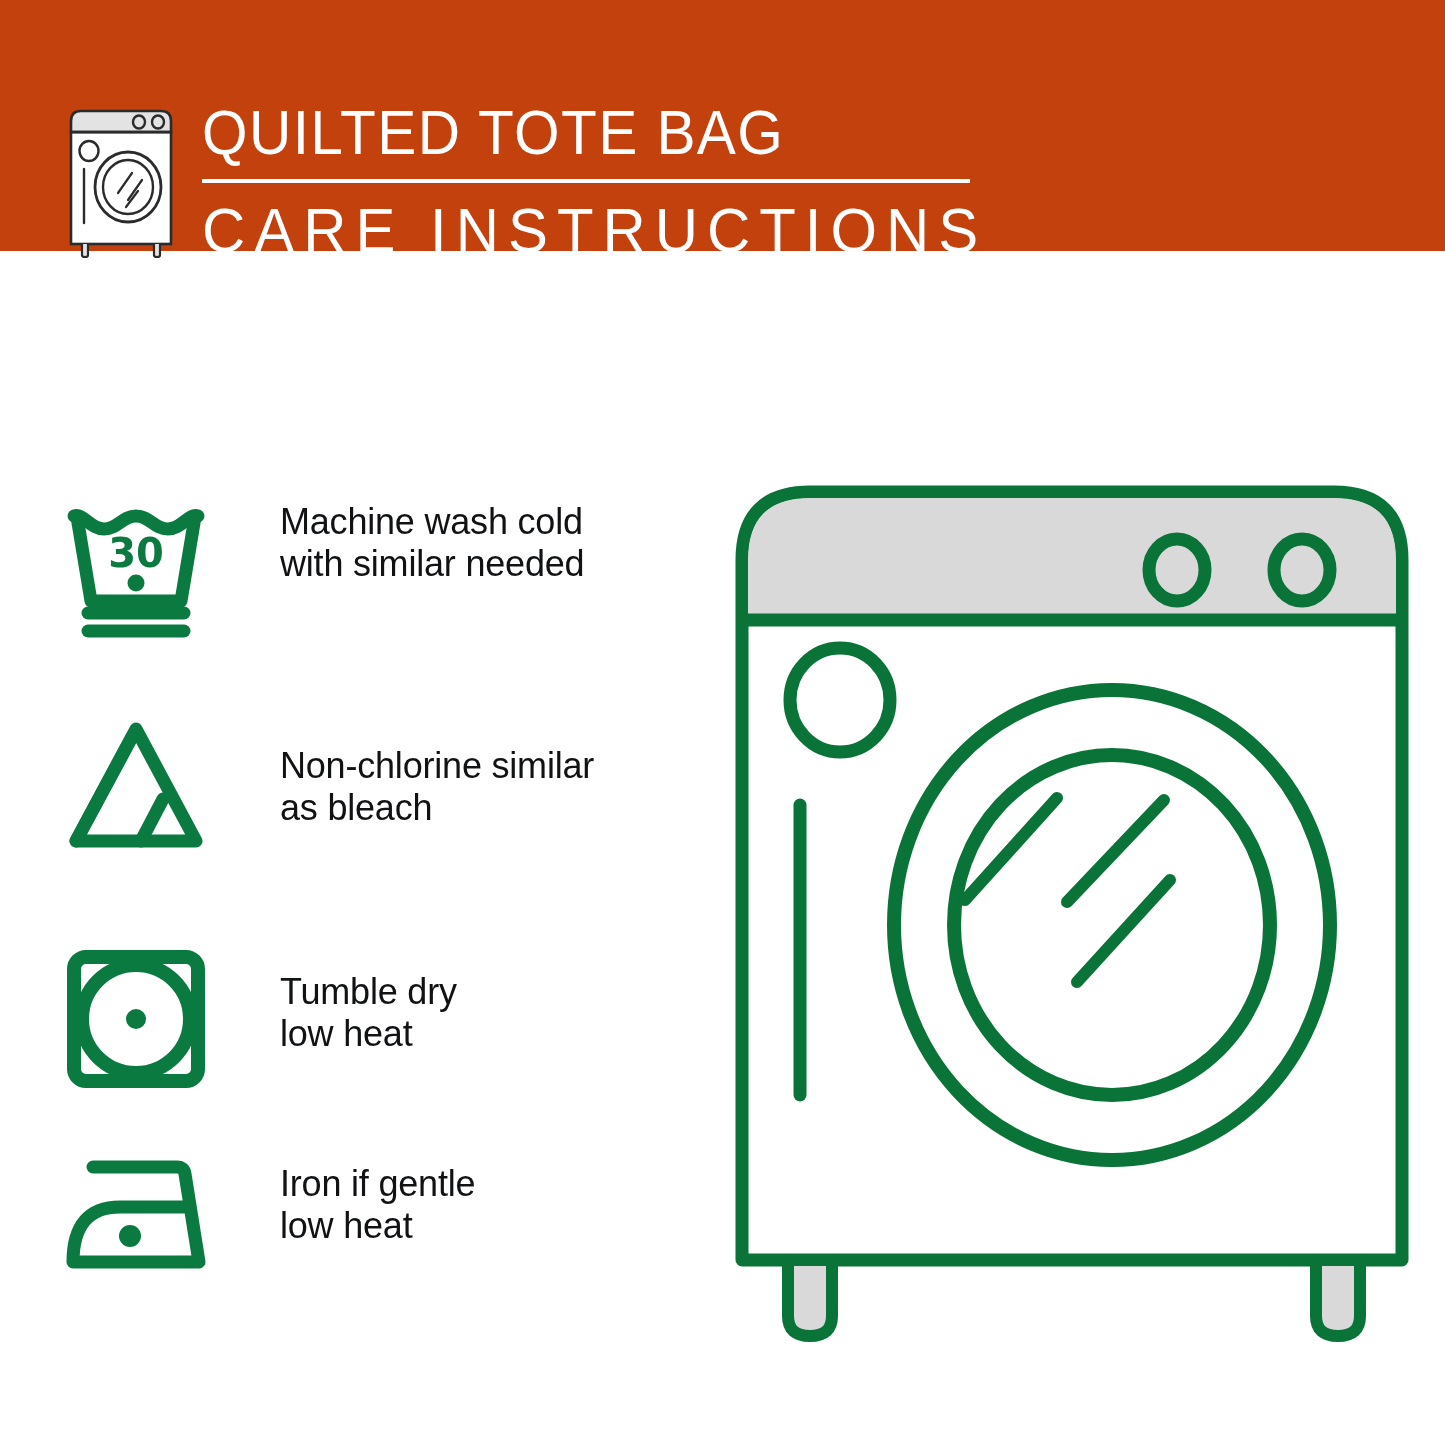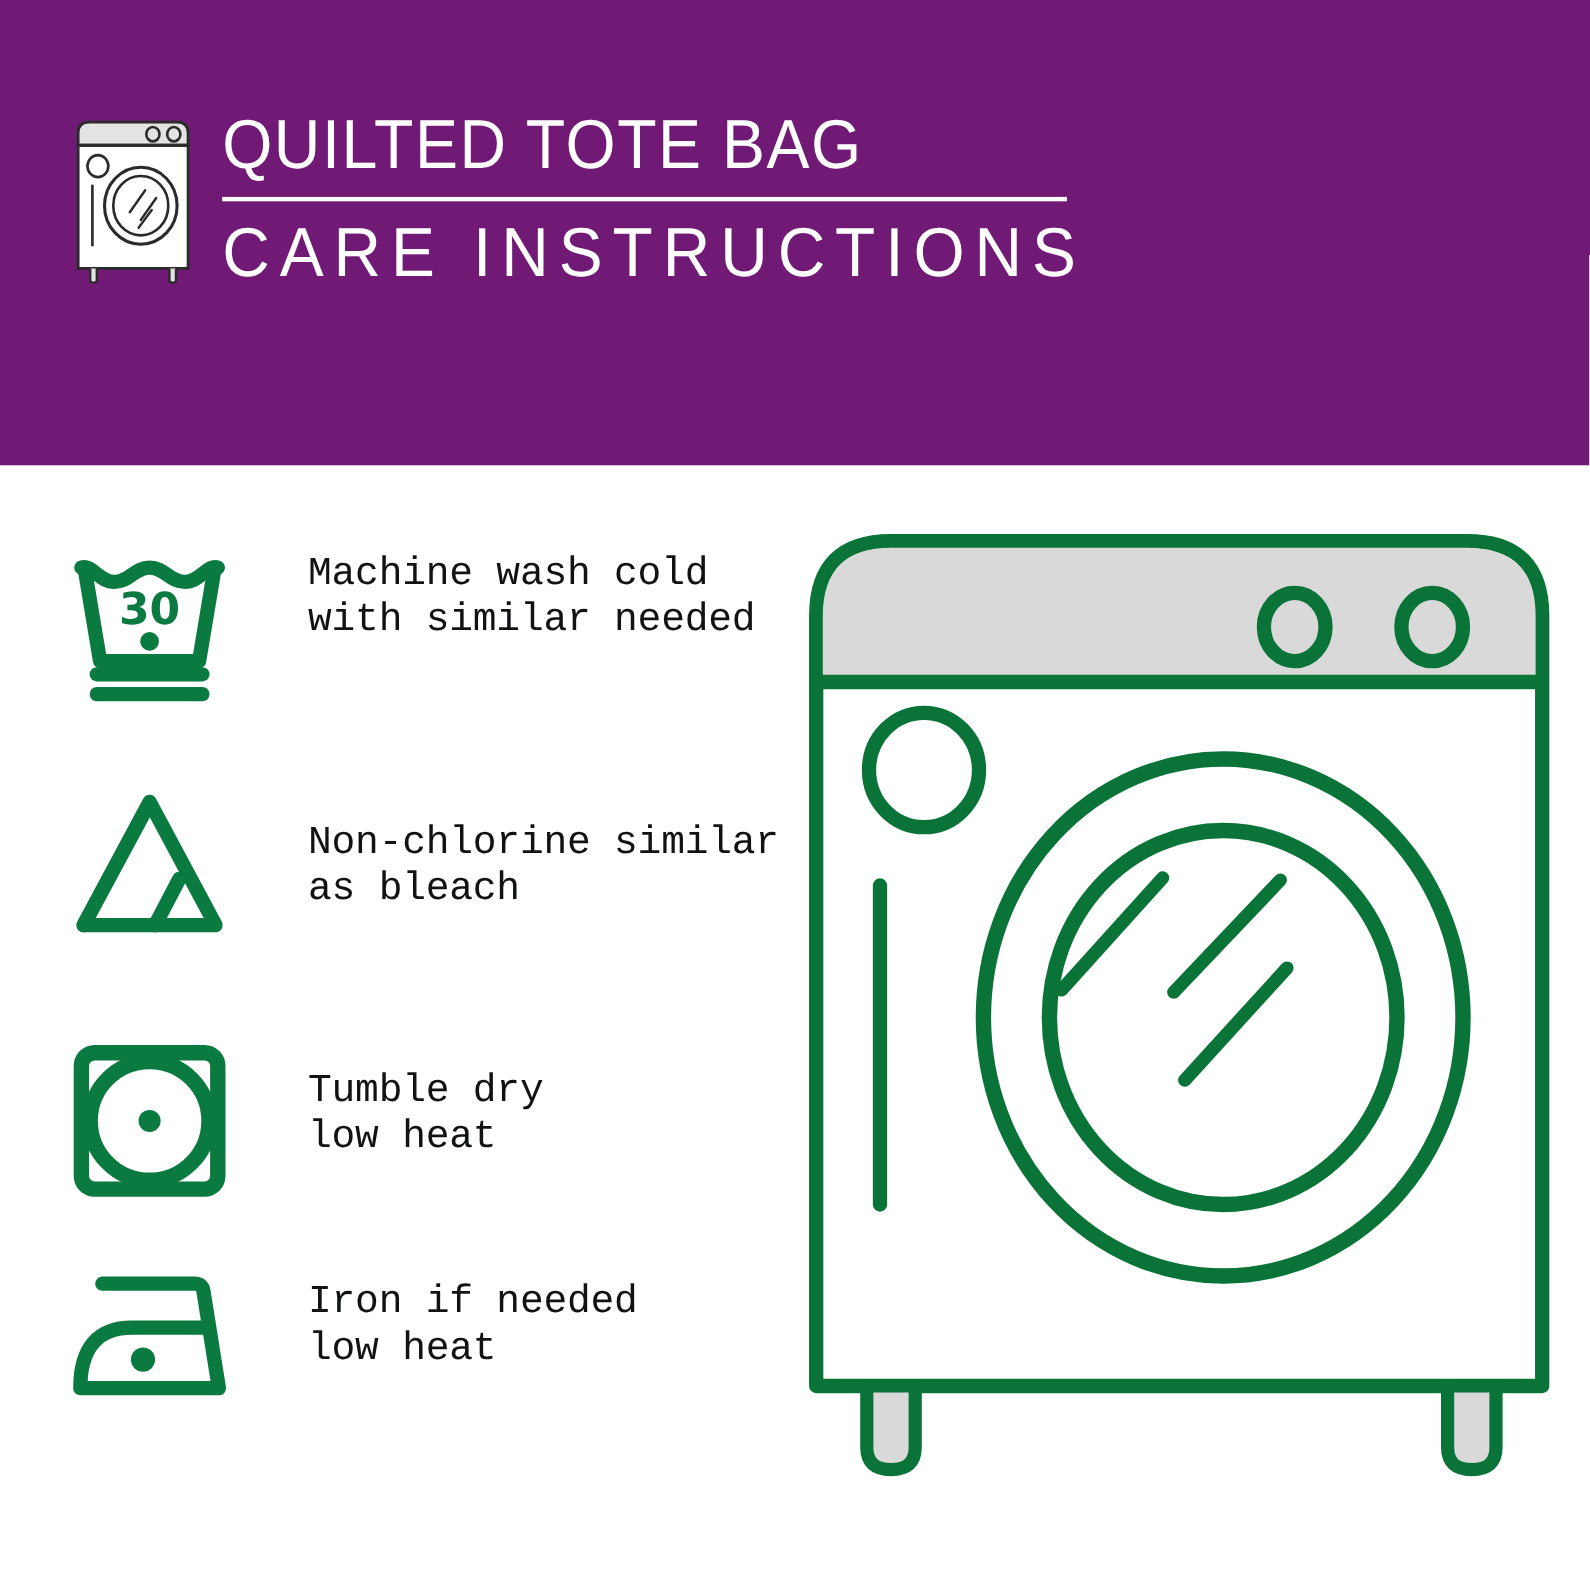--- a/index.html
+++ b/index.html
@@ -14,22 +14,22 @@
     overflow: hidden;
     position: relative;
   }
 
   
   .header {
     position: absolute;
     left: 0;
     top: 0;
     width: 1445px;
-    height: 423px;
-    background: #701a75;
+    height: 251px;
+    background: #c2410c;
     box-sizing: border-box;
   }
   .header-inner {
     position: absolute;
     left: 62px;
     top: 95px;
     display: flex;
     align-items: flex-start;
   }
   .logo-icon {
@@ -94,21 +94,21 @@
   .care-row.r3 { top: 800px; }
 
   .symbol {
     flex: 0 0 auto;
     width: 152px;
     height: 152px;
     display: block;
   }
   .care-text {
     margin-left: 68px;
-    font-family: Liberation Mono, monospace;
+    font-family: Liberation Sans, sans-serif;
     font-size: 36px;
     line-height: 41.5px;
     color: #111214;
     font-weight: 400;
     letter-spacing: -0.2px;
     padding-top: 2px;
   }
   .care-row.r0 .care-text { padding-top: 6px; }
   .care-row.r1 .care-text { padding-top: 30px; }
   .care-row.r2 .care-text { padding-top: 28px; }
@@ -218,21 +218,21 @@
   </div>
 
   <div class="care-row r3">
     <svg class="symbol" viewBox="0 0 152 152">
       <g fill="none" stroke="#0b7a40" stroke-width="13" stroke-linecap="round" stroke-linejoin="round">
         <path d="M33 22 L117 22 Q124 22 125 29 L139 117 L13 117 Q13 62 60 62 L125 62"></path>
       </g>
       <circle cx="70" cy="91" r="11" fill="#0b7a40"></circle>
     </svg>
     <div class="care-text">
-      <span class="ln">Iron if needed</span>
+      <span class="ln">Iron if gentle</span>
       <span class="ln">low heat</span>
     </div>
   </div>
 
 </div>
 
 <div class="machine-wrap" style="top:470px;">
   <svg class="machine-svg" viewBox="0 0 700 900">
 
     <path d="M20 790 L20 90 Q20 22 88 22 L612 22 Q680 22 680 90 L680 790 Z" fill="#ffffff" stroke="#0a7337" stroke-width="13" stroke-linejoin="round"></path>

